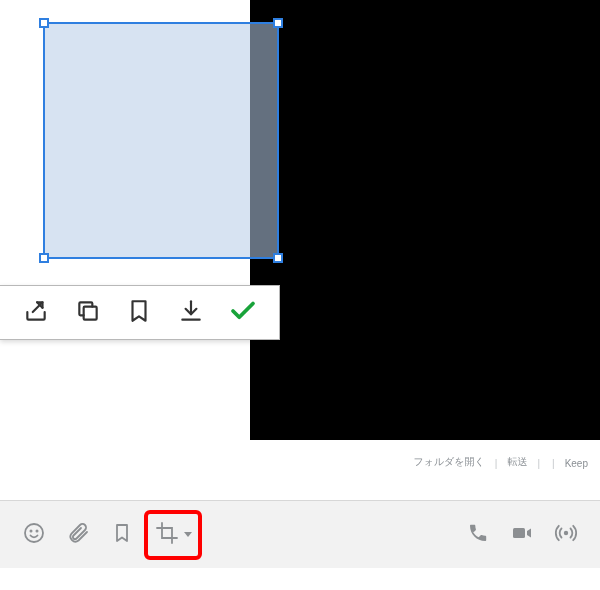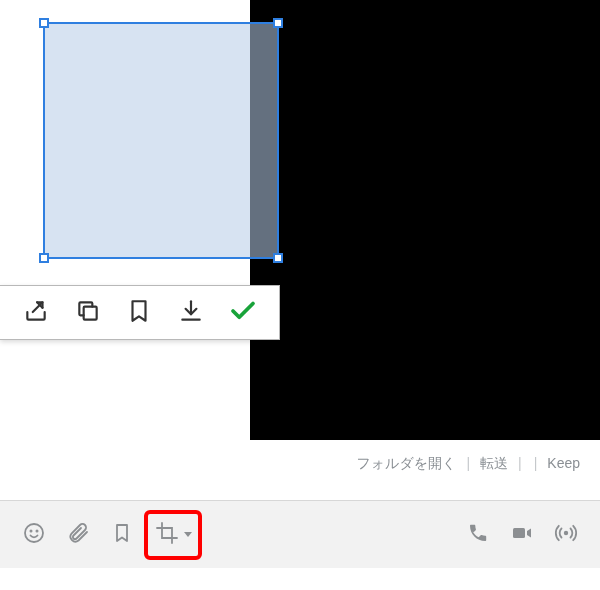--- a/index.html
+++ b/index.html
@@ -71,24 +71,24 @@
     color: #333;
   }
   .crop-toolbar .tool-btn.confirm { color: #19a33a; }
   .crop-toolbar svg { width: 26px; height: 26px; }
   .crop-toolbar .confirm svg { width: 30px; height: 30px; }
 
   
   .link-row {
     position: absolute;
     top: 455px;
-    right: 16px;
-    display: flex;
-    align-items: flex-start;
-    font-size: 14px;
+    right: 8px;
+    display: flex;
+    align-items: flex-end;
+    font-size: 10px;
     color: #8a8f94;
   }
   .link-row .link-item { cursor: pointer; padding: 0 4px; }
   .link-row .sep {
     color: #c5c8cb;
     padding: 0 6px;
     font-weight: 300;
   }
 
   

